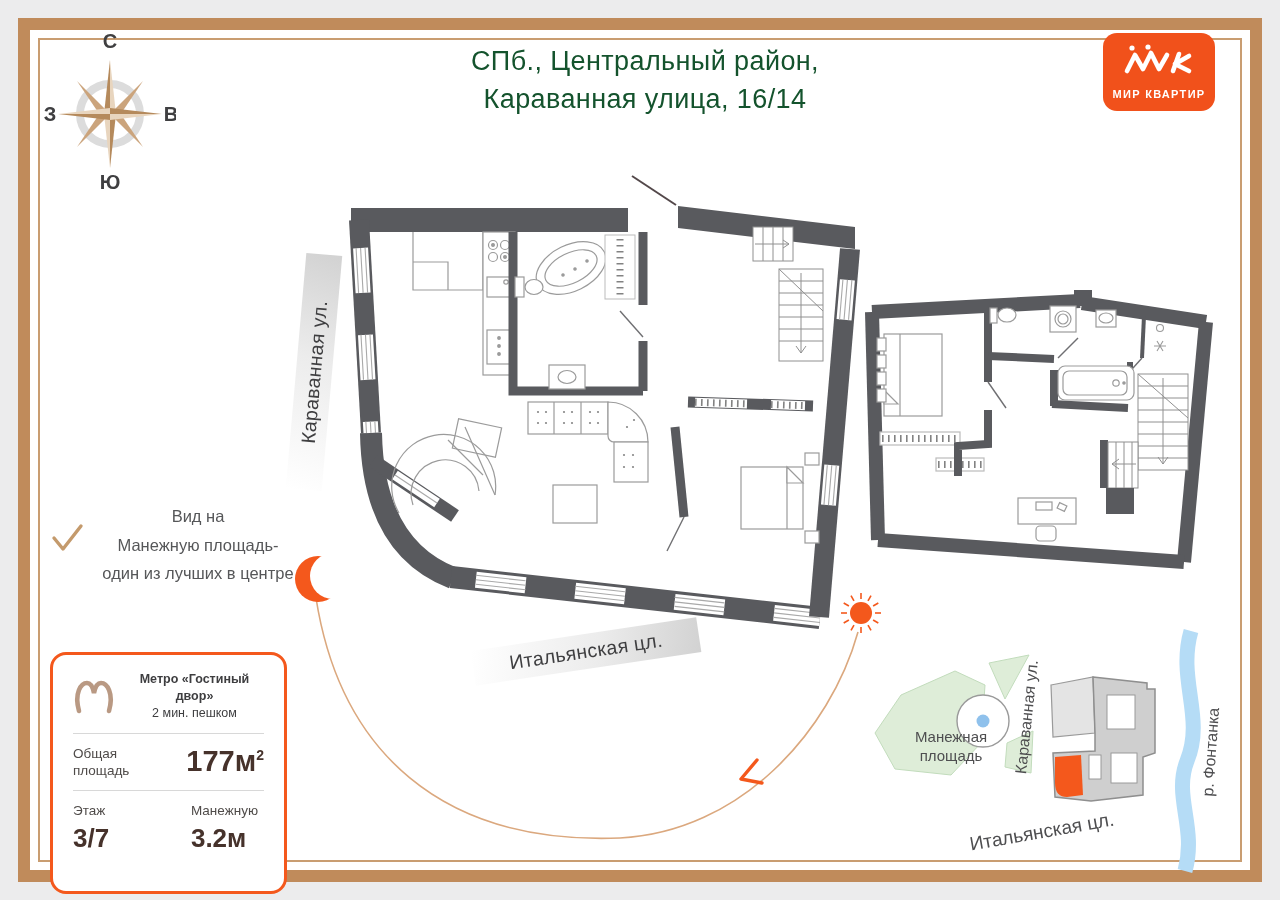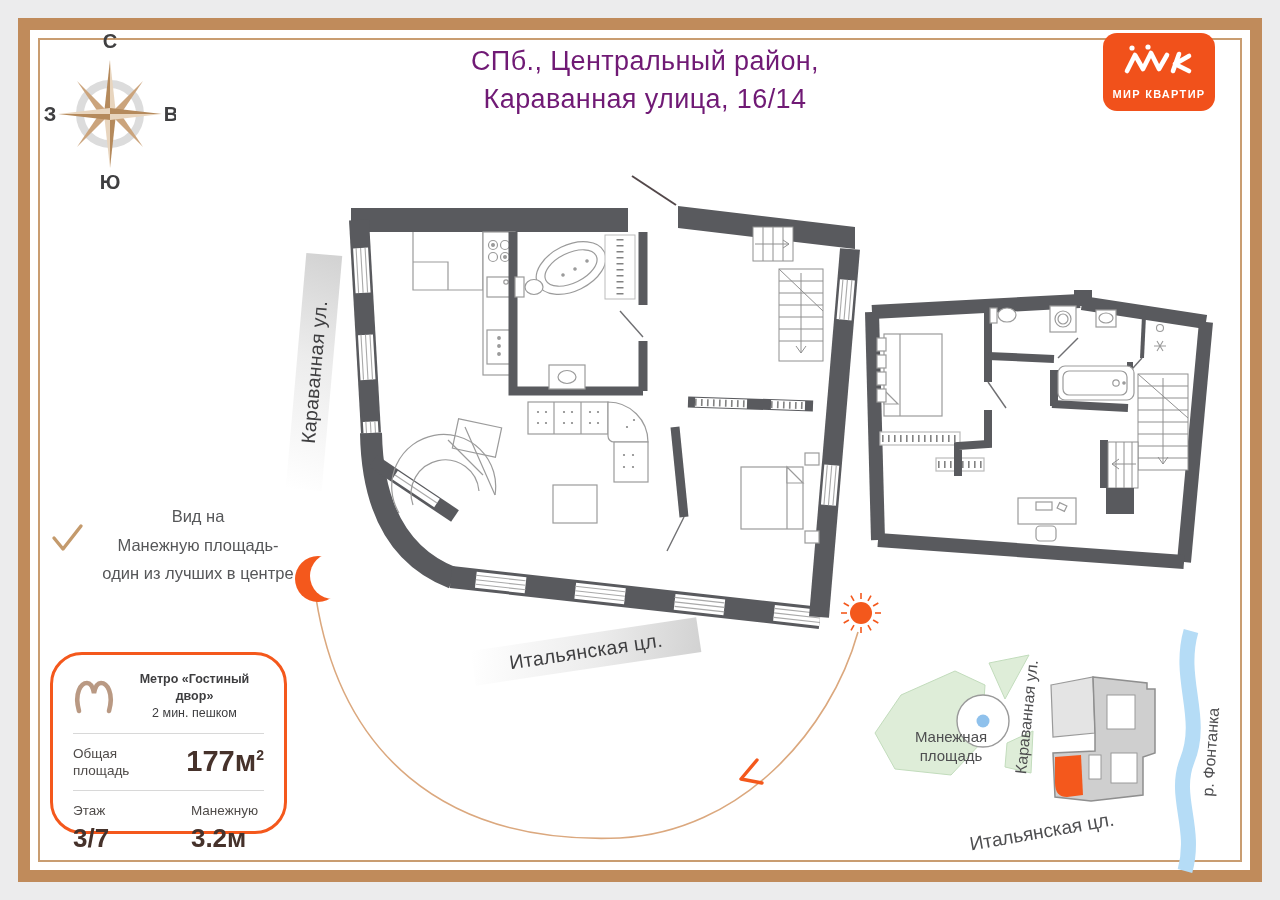--- a/index.html
+++ b/index.html
@@ -6,37 +6,37 @@
   html,body { width:1280px; height:900px; }
   body { font-family:"Liberation Sans", sans-serif; background:#ececed; position:relative; overflow:hidden; }
 
   .frame-outer { position:absolute; inset:18px; border:12px solid #C08B5B; background:#fff; }
   .frame-inner { position:absolute; inset:38px; border:2px solid #C99D71; }
 
   .abs { position:absolute; }
 
   
   .title { position:absolute; left:340px; top:42px; width:610px; text-align:center;
-           font-size:27px; line-height:38px; color:#701a75; letter-spacing:.4px; }
+           font-size:27px; line-height:38px; color:#14532d; letter-spacing:.4px; }
 
   .logo { position:absolute; left:1103px; top:33px; width:112px; height:78px;
           background:#F1511B; border-radius:14px; display:flex; flex-direction:column;
           align-items:center; justify-content:center; gap:12px; }
   .logo-label { color:#fff; font-weight:bold; font-size:11px; letter-spacing:1.3px; }
 
   
   .feature { position:absolute; width:250px; }
   .feature .check { position:absolute; left:-6px; top:20px; }
   .feature .lines { margin-left:34px; text-align:center; font-size:16.5px; line-height:28.5px; color:#565759; }
   .feature-1 { left:56px; top:348px; }
   .feature-2 { left:56px; top:502px; }
 
   
-  .card { position:absolute; left:50px; top:652px; width:237px; height:182px;
-          border:3px solid #F4581C; border-radius:32px; background:#fff; padding:16px 20px 12px 20px; }
+  .card { position:absolute; left:50px; top:652px; width:237px; height:242px;
+          border:3px solid #F4581C; border-radius:16px; background:#fff; padding:16px 20px 12px 20px; }
   .metro-row { display:flex; align-items:center; gap:10px; }
   .metro-text { flex:1; text-align:center; }
   .metro-name { font-size:12.5px; font-weight:bold; color:#3E3E40; line-height:17px; }
   .metro-walk { font-size:12.5px; color:#3E3E40; line-height:17px; }
   .card hr { border:none; border-top:1px solid #D8D8D8; margin:11px 0; }
   .area-row { display:flex; align-items:flex-start; justify-content:space-between; }
   .lbl { font-size:13.5px; color:#4F4B49; line-height:17px; }
   .area-lbl { width:70px; }
   .big-val { font-size:29px; font-weight:bold; color:#46322B; }
   .big-val sup { font-size:14px; }

